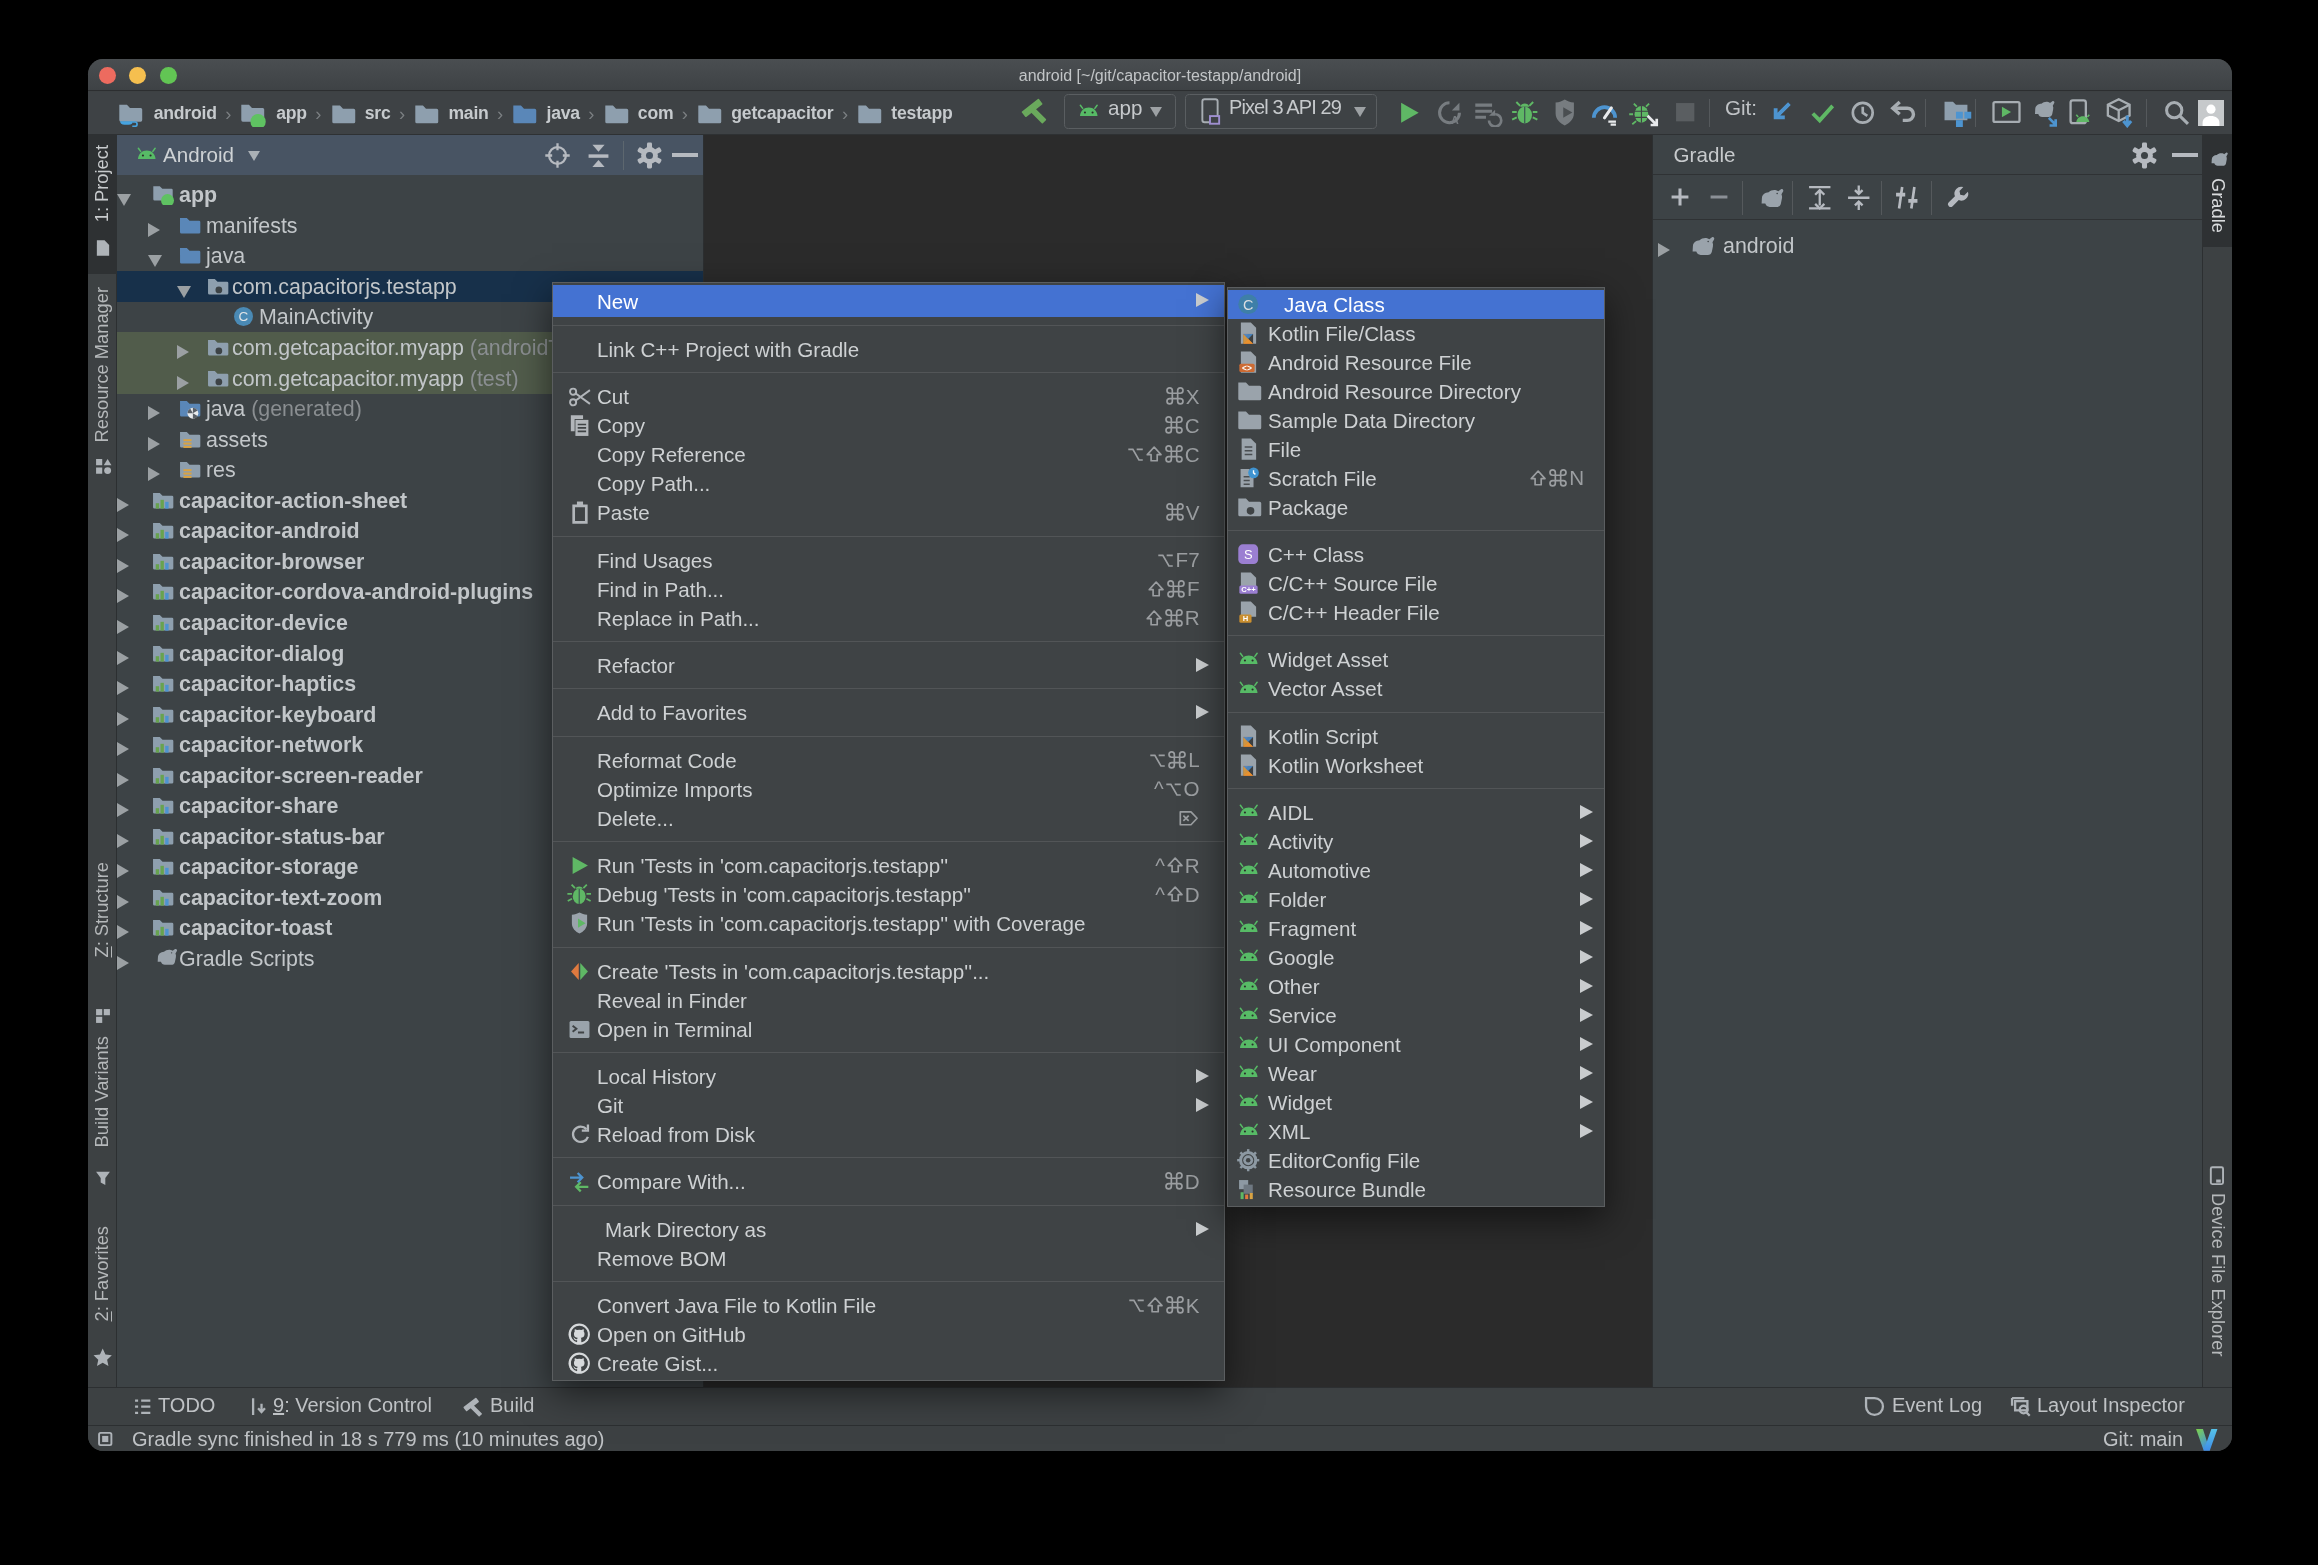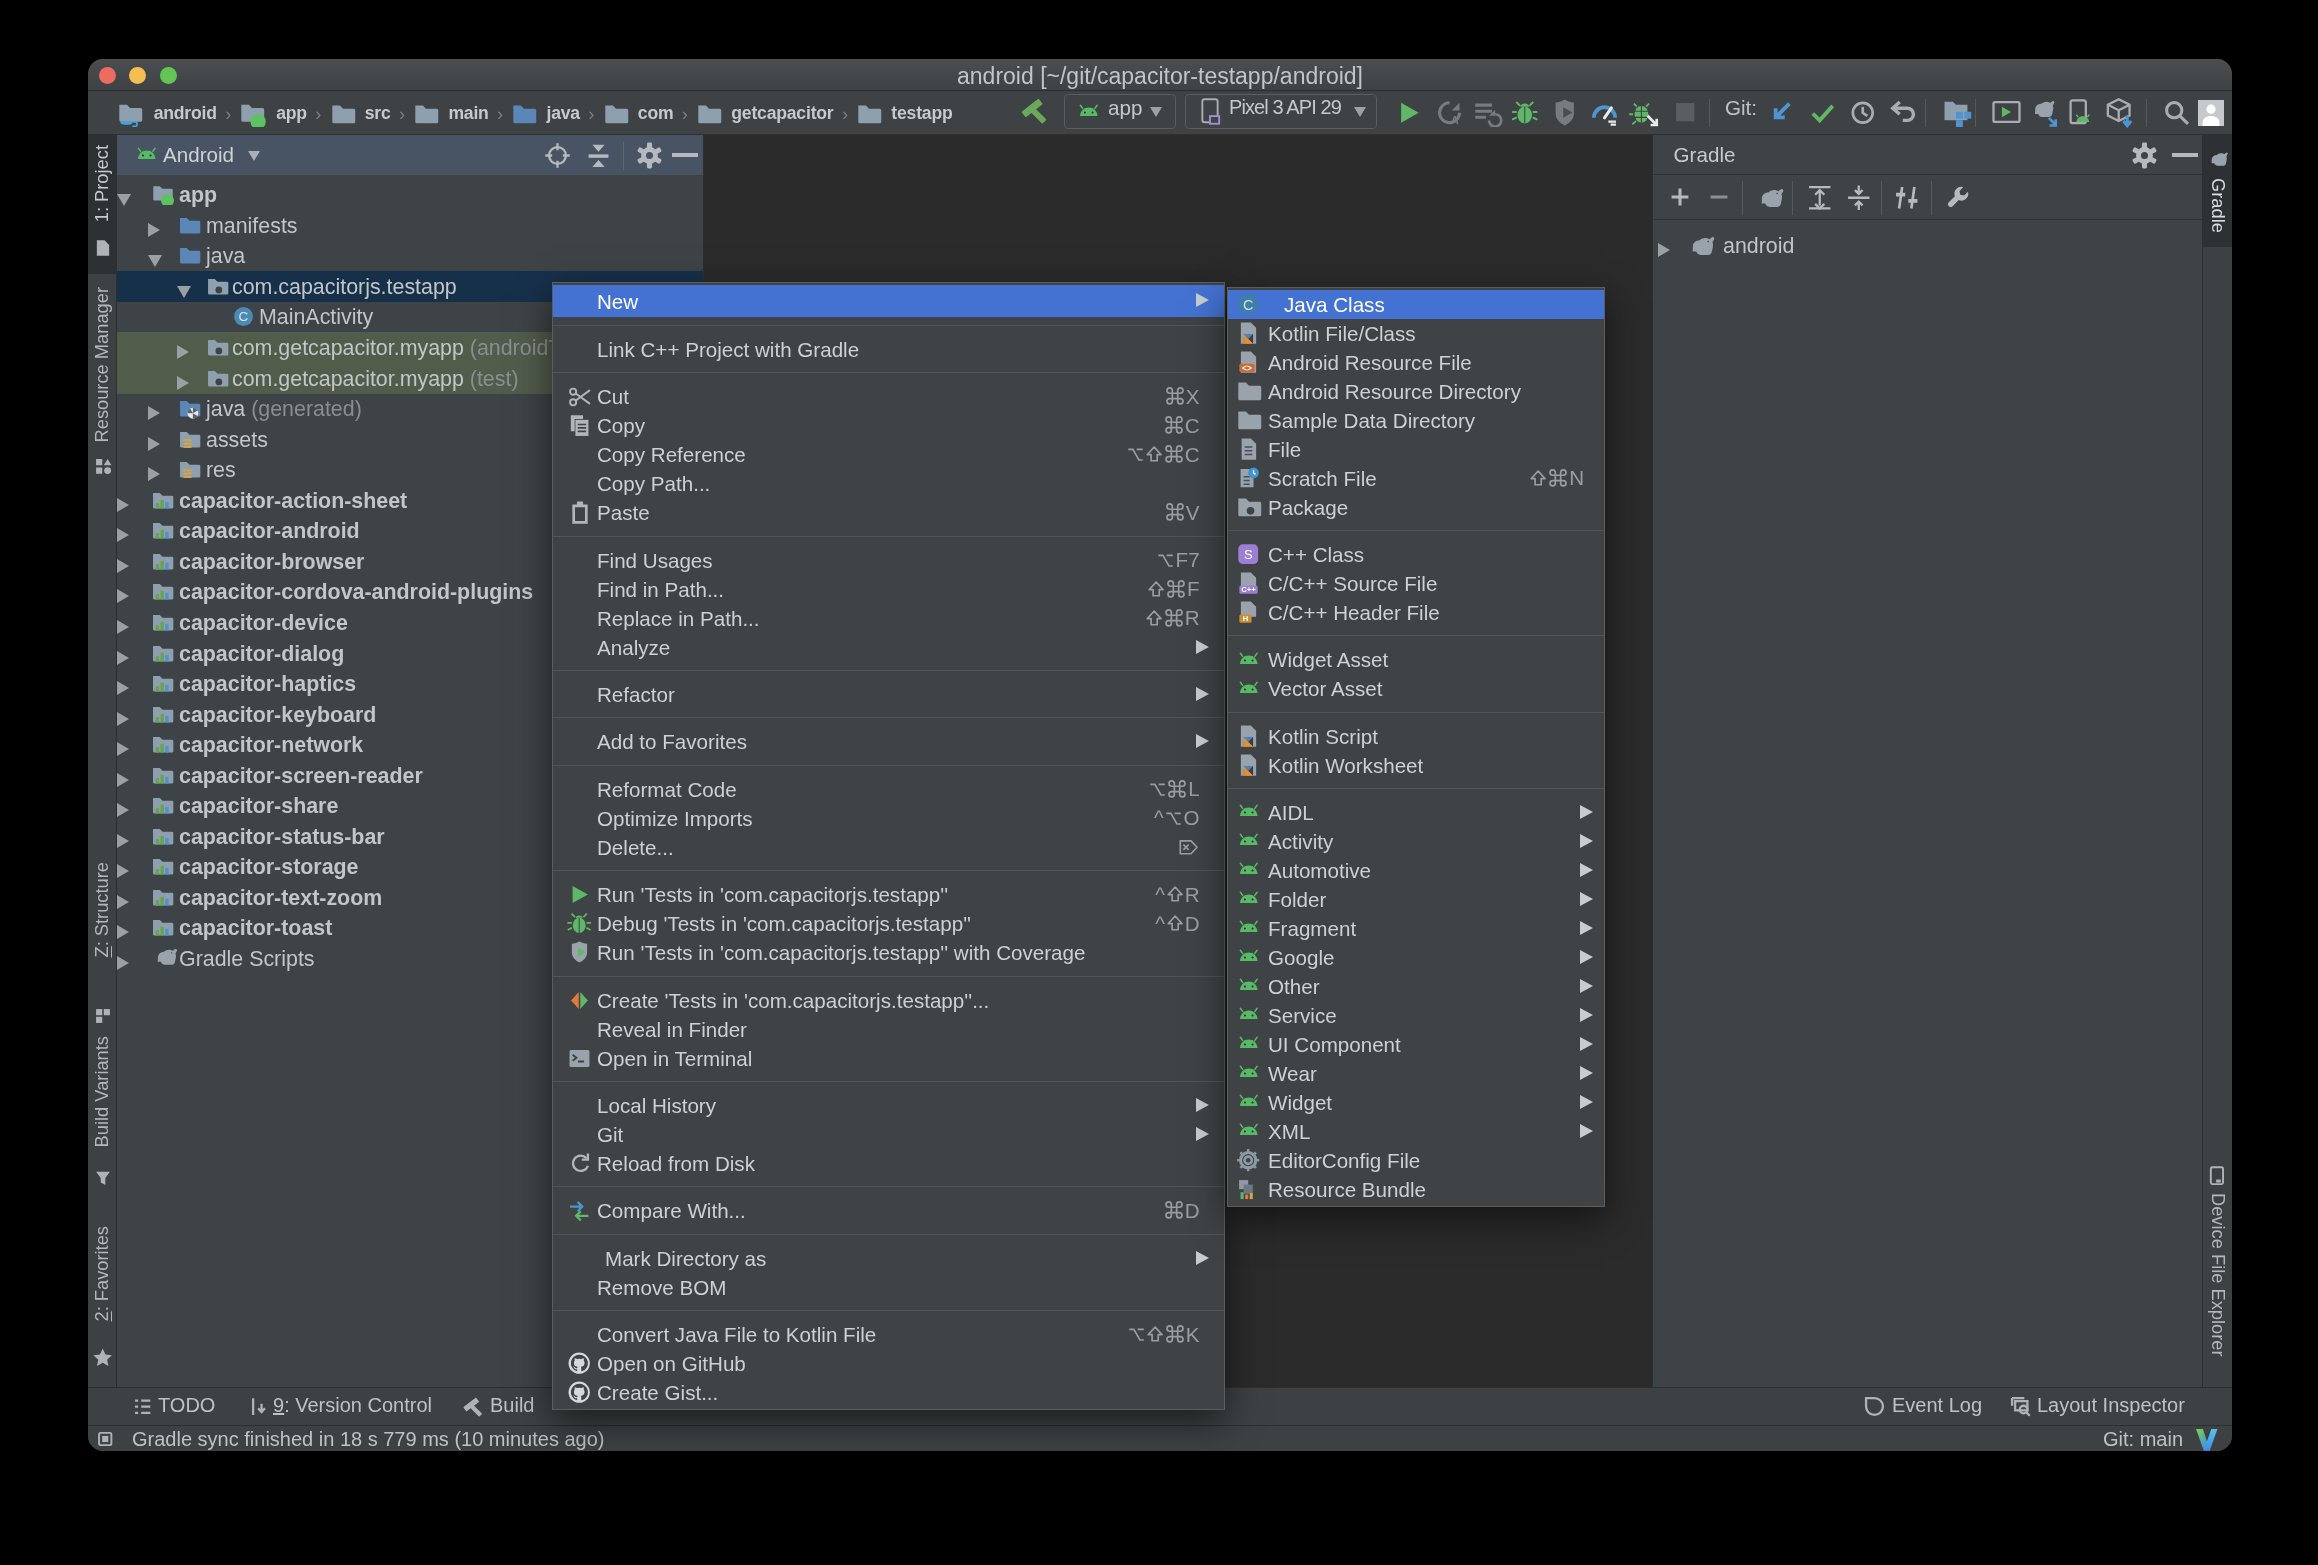--- a/index.html
+++ b/index.html
@@ -1,19 +1,19 @@
 <!DOCTYPE html>
 <html style="font-size:12.2px"><head><meta charset="utf-8"><style>
 html,body{margin:0;padding:0;background:#000;width:2319px;height:1566px;overflow:hidden;}
 *{box-sizing:border-box;font-family:"Liberation Sans",sans-serif;}
 .abs{position:absolute;}
 #win{position:absolute;left:88px;top:59px;width:2144px;height:1392px;background:#3d4143;border-radius:15.3px;overflow:hidden;}
 #titlebar{position:absolute;left:0;top:0;width:100%;height:32px;background:linear-gradient(#4a4e51,#3e4245);border-bottom:0.8px solid #2c2e30;}
 .tl{position:absolute;top:7.6px;width:17px;height:17px;border-radius:50%;}
-#title{position:absolute;top:0;left:0;width:100%;height:32px;line-height:34px;text-align:center;color:#c2c5c7;font-size:23px;}
+#title{position:absolute;top:0;left:0;width:100%;height:32px;line-height:34px;text-align:center;color:#c2c5c7;font-size:16px;}
 #navbar{position:absolute;left:0;top:33px;width:100%;height:43px;background:#3e4245;border-bottom:0.8px solid #2e3133;}
 .crumbs{position:absolute;left:29px;top:0;height:43px;display:flex;align-items:center;color:#c6cacd;font-size:17.6px;font-weight:bold;letter-spacing:-0.2px;}
 .crumbs .sep{color:#7b7f82;font-weight:normal;font-size:18.3px;padding:0 8.4px;}
 .ci{display:flex;align-items:center;gap:9.2px;}
 #lstripe{position:absolute;left:0;top:76px;width:29px;height:1252px;background:#3d4143;border-right:0.8px solid #2c2f31;}
 #rstripe{position:absolute;left:2114px;top:76px;width:31px;height:1252px;background:#3d4143;border-left:0.8px solid #2c2f31;}
 .vup{writing-mode:vertical-rl;transform:rotate(180deg);color:#b5b8ba;font-size:18.3px;white-space:nowrap;}
 .vdn{writing-mode:vertical-rl;color:#b5b8ba;font-size:18.3px;white-space:nowrap;}
 #project{position:absolute;left:29px;top:76px;width:587px;height:1252px;background:#3d4346;border-right:0.8px solid #2c2f31;overflow:hidden;}
 #phead{position:absolute;left:0;top:0;width:100%;height:40px;background:#485463;}
@@ -768,24 +768,20 @@
             <svg width="18.3" height="20.6" viewBox="0 0 24 27" style="vertical-align:-3.1px;">
               <path d="M12 4 L21 14 h-5 v8 h-8 v-8 H3 z" fill="none" stroke="#9b9ea1" stroke-width="2.2" stroke-linejoin="round"></path>
             </svg>
             <svg width="20" height="20.6" viewBox="0 0 26 27" style="vertical-align:-3.1px;">
               <path d="M9.5 9.5 h7 v7 h-7 z M9.5 9.5 H6 a3.5 3.5 0 1 1 3.5 -3.5 z M16.5 9.5 H20 a3.5 3.5 0 1 0 -3.5 -3.5 z M9.5 16.5 H6 a3.5 3.5 0 1 0 3.5 3.5 z M16.5 16.5 H20 a3.5 3.5 0 1 1 -3.5 3.5 z" fill="none" stroke="#9b9ea1" stroke-width="2.2"></path>
             </svg>
             <span>R</span>
           </span>
         </span>
 </div>
-<div class="mi" style="height:29px;">
-<span class="lbl" style="line-height:30px;">Analyze</span>
-<span class="sub" style="top:6.9px;"></span>
-</div>
 <div class="msep"></div>
 <div class="mi" style="height:29px;">
 <span class="lbl" style="line-height:30px;">Refactor</span>
 <span class="sub" style="top:6.9px;"></span>
 </div>
 <div class="msep"></div>
 <div class="mi" style="height:29px;">
 <span class="lbl" style="line-height:30px;">Add to Favorites</span>
 <span class="sub" style="top:6.9px;"></span>
 </div>

